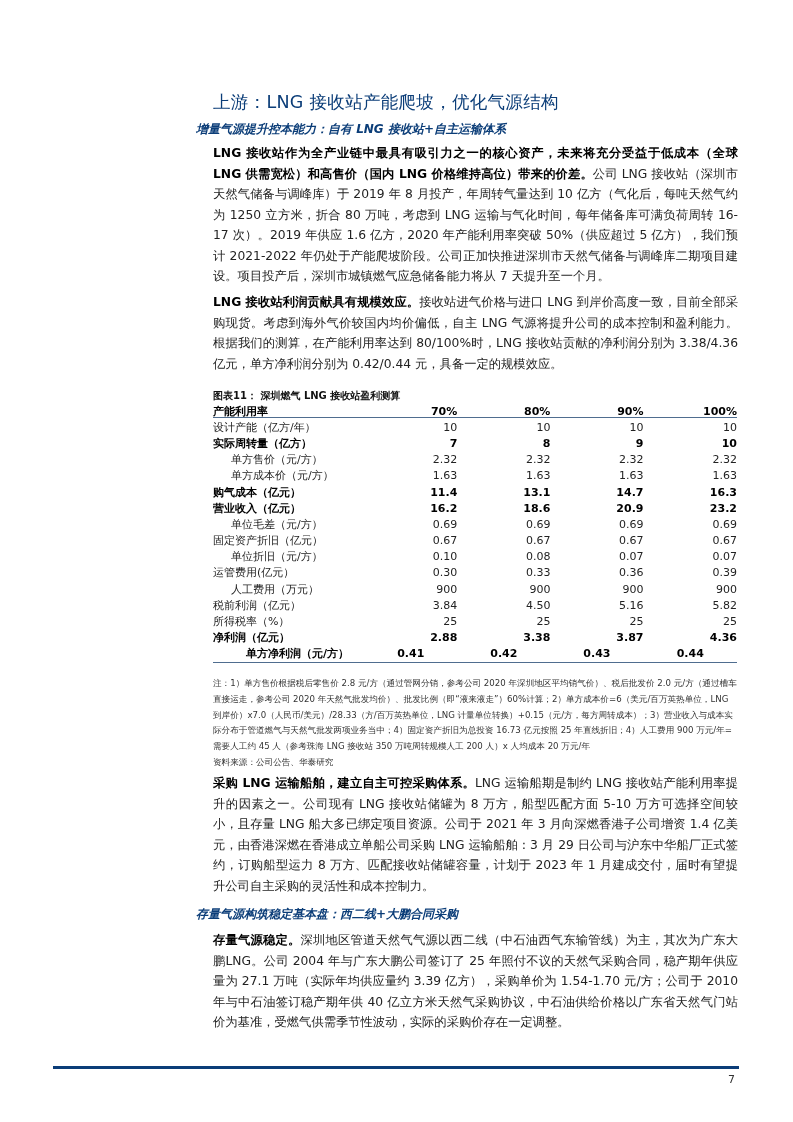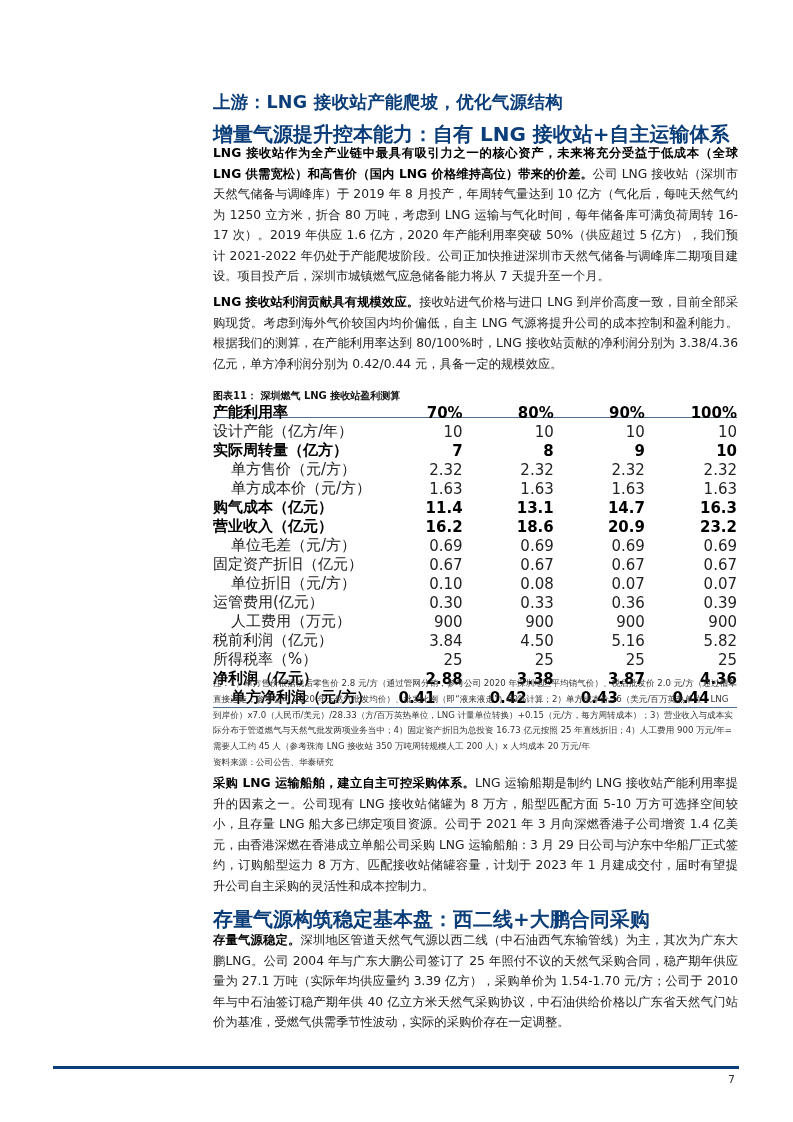--- a/index.html
+++ b/index.html
@@ -1,22 +1,22 @@
 <!DOCTYPE html>
 <html><head>
 <meta charset="utf-8">
 <style>
   html, body { margin:0; padding:0; background:#ffffff; }
   body { width:793px; height:1122px; position:relative; font-family:"DejaVu Sans","Liberation Sans",sans-serif; color:#111; overflow:hidden; }
-  .h1 { position:absolute; left:213px; top:90px; font-size:17.5px; font-weight:bold; color:#0b3d78; letter-spacing:0.3px; white-space:nowrap;text-align:right; }
-  .h2 { position:absolute; left:213px; font-size:20px; font-weight:bold; color:#0b3d78; white-space:nowrap; }
+  .h1 { position:absolute; left:213px; top:90px; font-size:17.5px; font-weight:normal; color:#0b3d78; letter-spacing:0.3px; white-space:nowrap;text-align:right; }
+  .h2 { position:absolute; left:196px; font-size:12px; font-weight:bold; color:#0b3d78; white-space:nowrap;font-style:italic; }
   .para { position:absolute; left:213px; width:525px; font-size:12.3px; line-height:20.5px; color:#222; text-align:justify; }
   .para b { color:#000; font-weight:bold; }
   .tbl-title { position:absolute; left:213px; top:389px; width:524px; font-size:10px; font-weight:bold; padding-bottom:14px; border-bottom:1.5px solid #4f6d8f; white-space:nowrap; }
-  table.fin { position:absolute; left:213px; top:403px; width:524px; border-collapse:collapse; font-size:15px; }
+  table.fin { position:absolute; left:213px; top:403px; width:524px; border-collapse:collapse; font-size:11px; }
   table.fin td { height:16.2px; padding:0; white-space:nowrap; color:#222; }
   table.fin td.num { text-align:right; width:97px; }
   table.fin td.lbl { width:135px; }
   table.fin tr.bold td { font-weight:bold; color:#000; }
   table.fin tr.ind1 td.lbl { padding-left:18px; }
   table.fin tr.last td { border-bottom:1.5px solid #4f6d8f;text-align:center; }
   .note { position:absolute; left:213px; top:676px; width:525px; font-size:8.6px; line-height:15.8px; color:#333; }
   .footer-line { position:absolute; left:53px; top:1066px; width:686px; height:3px; background:#0b3d78; }
   .page-num { position:absolute; left:728px; top:1073px; font-size:11px; color:#333; }
 </style>

